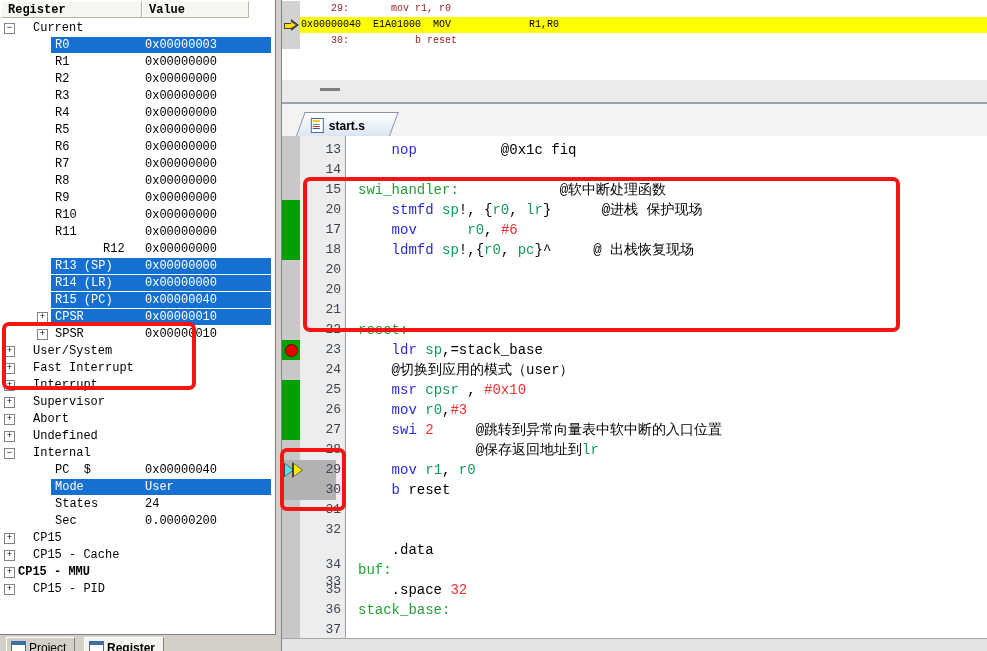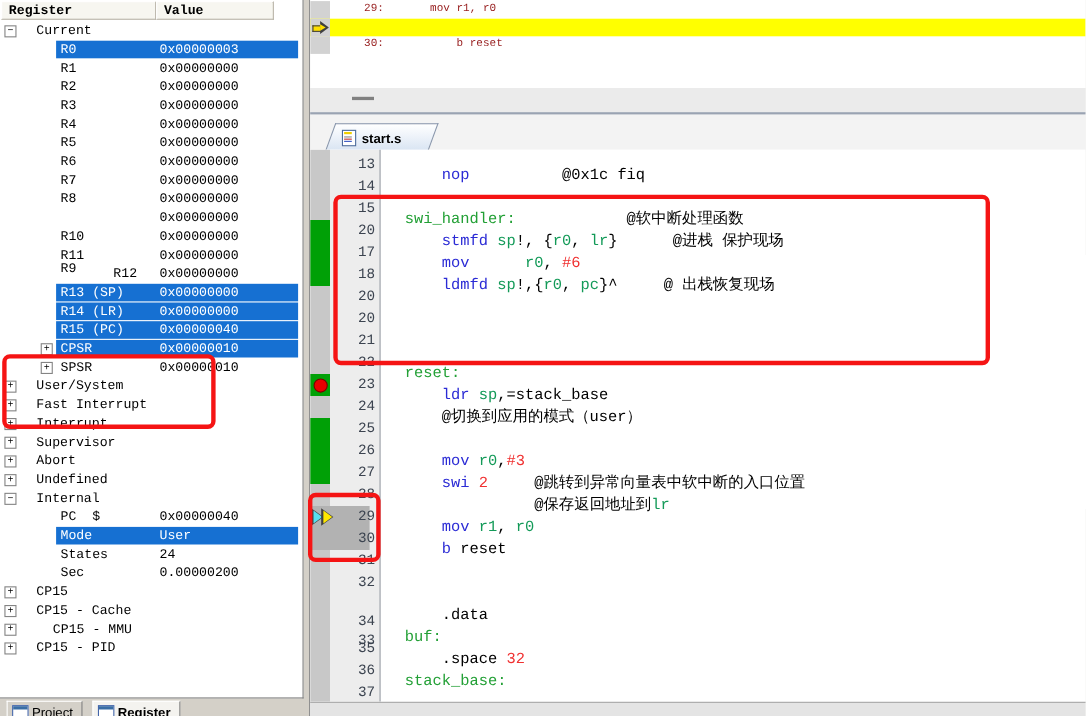--- a/index.html
+++ b/index.html
@@ -73,21 +73,21 @@
     box-shadow:0 2px 0 #c03030, 0 4px 0 #3050c0;background:#888;}
 
   
   #editor{position:absolute;left:0;top:136px;width:705px;height:502px;background:#fff;overflow:hidden;}
   #ed-margin{position:absolute;left:0;top:0;width:18px;height:100%;background:#c8c8c8;}
   #ed-nums{position:absolute;left:18px;top:0;width:46px;height:100%;background:#ededed;
     border-right:1px solid #9aa0a8;box-sizing:border-box;}
   #ed-content{position:absolute;left:0;top:4px;width:705px;height:496px;}
   .ed-line-num{position:absolute;left:18px;width:41px;text-align:right;
     font:13px/20px "Liberation Mono",monospace;color:#3c4450;}
-  .ed-line-text{position:absolute;left:76px;margin:10px;font:14px/20px "Liberation Mono",monospace;
+  .ed-line-text{position:absolute;left:76px;margin:0;font:14px/20px "Liberation Mono",monospace;
     white-space:pre;color:#000;}
   .mgreen{position:absolute;left:0;width:18px;background:#00a006;}
   .dimpatch{position:absolute;left:0;width:54px;background:#b2b2b2;}
   .bp{position:absolute;left:3px;width:11px;height:11px;border-radius:50%;
     background:#e80000;border:1px solid #700;}
   .tri{position:absolute;width:0;height:0;border-top:8px solid transparent;
     border-bottom:8px solid transparent;}
   .tri.o{border-left:11px solid #404040;}
   .tri.cy{border-top-width:6px;border-bottom-width:6px;border-left:8px solid #56e0f0;}
   .tri.ye{border-top-width:6px;border-bottom-width:6px;border-left:8px solid #ffe800;}
@@ -147,21 +147,21 @@
         </div>
         <div class="reg-row" style="top: 156px;">
           <span class="reg-label" style="left: 55px;">R7</span>
           <span class="reg-value">0x00000000</span>
         </div>
         <div class="reg-row" style="top: 173px;">
           <span class="reg-label" style="left: 55px;">R8</span>
           <span class="reg-value">0x00000000</span>
         </div>
         <div class="reg-row" style="top: 190px;">
-          <span class="reg-label" style="left: 55px; margin-top: 46px;">R9</span>
+          <span class="reg-label" style="left: 55px;">R9</span>
           <span class="reg-value">0x00000000</span>
         </div>
         <div class="reg-row" style="top: 207px;">
           <span class="reg-label" style="left: 55px;">R10</span>
           <span class="reg-value">0x00000000</span>
         </div>
         <div class="reg-row" style="top: 224px;">
           <span class="reg-label" style="left: 55px;">R11</span>
           <span class="reg-value">0x00000000</span>
         </div>
@@ -243,21 +243,21 @@
         <div class="reg-row" style="top: 530px;">
           <div class="expander" style="left: 4px;">+</div>
           <span class="reg-label" style="left: 33px;">CP15</span>
         </div>
         <div class="reg-row" style="top: 547px;">
           <div class="expander" style="left: 4px;">+</div>
           <span class="reg-label" style="left: 33px;">CP15 - Cache</span>
         </div>
         <div class="reg-row" style="top: 564px;">
           <div class="expander" style="left: 4px;">+</div>
-          <span class="reg-label" style="left: 48px;">CP15 - MMU</span>
+          <span class="reg-label" style="left: 18px; font-weight: bold;">CP15 - MMU</span>
         </div>
         <div class="reg-row" style="top: 581px;">
           <div class="expander" style="left: 4px;">+</div>
           <span class="reg-label" style="left: 33px;">CP15 - PID</span>
         </div>
       </div>
   </div>
 
   <div id="left-tabstrip">
       <div class="mini-tab" style="left: 6px;"><div class="mini-ico"></div>Project</div>
@@ -271,20 +271,21 @@
           <div class="dis-gut"></div>
           <pre class="dis-text src">     29:       mov r1, r0</pre>
         </div>
         <div class="dis-row cur" style="top: 17px;">
           <div class="dis-gut"></div>
           <div class="pc-arrow">
             <div class="shaft"></div>
             <div class="head-o"></div>
             <div class="head-i"></div>
           </div>
+          <pre class="dis-text">0x00000040  E1A01000  MOV             R1,R0</pre>
         </div>
         <div class="dis-row" style="top: 33px;">
           <div class="dis-gut"></div>
           <pre class="dis-text src">     30:           b reset</pre>
         </div>
       </div>
 
     <div id="splitter">
       <div id="grip"></div>
     </div>
@@ -322,20 +323,21 @@
           <div class="ed-line-num" style="top: 180px;">22</div>
           <pre class="ed-line-text" style="top: 180px;"><span class="c-lbl">reset:</span></pre>
           <div class="mgreen" style="top: 200px; height: 20px;"></div>
           <div class="bp" style="top: 204px;"></div>
           <div class="ed-line-num" style="top: 200px;">23</div>
           <pre class="ed-line-text" style="top: 200px;"><span class="c-pln">    </span><span class="c-kw">ldr</span><span class="c-pln"> </span><span class="c-reg">sp</span><span class="c-pln">,=stack_base</span></pre>
           <div class="ed-line-num" style="top: 220px;">24</div>
           <pre class="ed-line-text" style="top: 220px;"><span class="c-pln">    </span><span class="c-cmt">@切换到应用的模式（user）</span></pre>
           <div class="mgreen" style="top: 240px; height: 20px;"></div>
           <div class="ed-line-num" style="top: 240px;">25</div>
+          <pre class="ed-line-text" style="top: 240px;"><span class="c-pln">    </span><span class="c-kw">msr</span><span class="c-pln"> </span><span class="c-reg">cpsr</span><span class="c-pln"> , </span><span class="c-num">#0x10</span></pre>
           <div class="mgreen" style="top: 260px; height: 20px;"></div>
           <div class="ed-line-num" style="top: 260px;">26</div>
           <pre class="ed-line-text" style="top: 260px;"><span class="c-pln">    </span><span class="c-kw">mov</span><span class="c-pln"> </span><span class="c-reg">r0</span><span class="c-pln">,</span><span class="c-num">#3</span></pre>
           <div class="mgreen" style="top: 280px; height: 20px;"></div>
           <div class="ed-line-num" style="top: 280px;">27</div>
           <pre class="ed-line-text" style="top: 280px;"><span class="c-pln">    </span><span class="c-kw">swi</span><span class="c-pln"> </span><span class="c-num">2</span><span class="c-pln">     </span><span class="c-cmt">@跳转到异常向量表中软中断的入口位置</span></pre>
           <div class="ed-line-num" style="top: 300px;">28</div>
           <pre class="ed-line-text" style="top: 300px;"><span class="c-pln">              </span><span class="c-cmt">@保存返回地址到</span><span class="c-reg">lr</span></pre>
           <div class="dimpatch" style="top: 320px; height: 20px;"></div>
           <div class="tri o" style="left: 1px; top: 322px;"></div>

